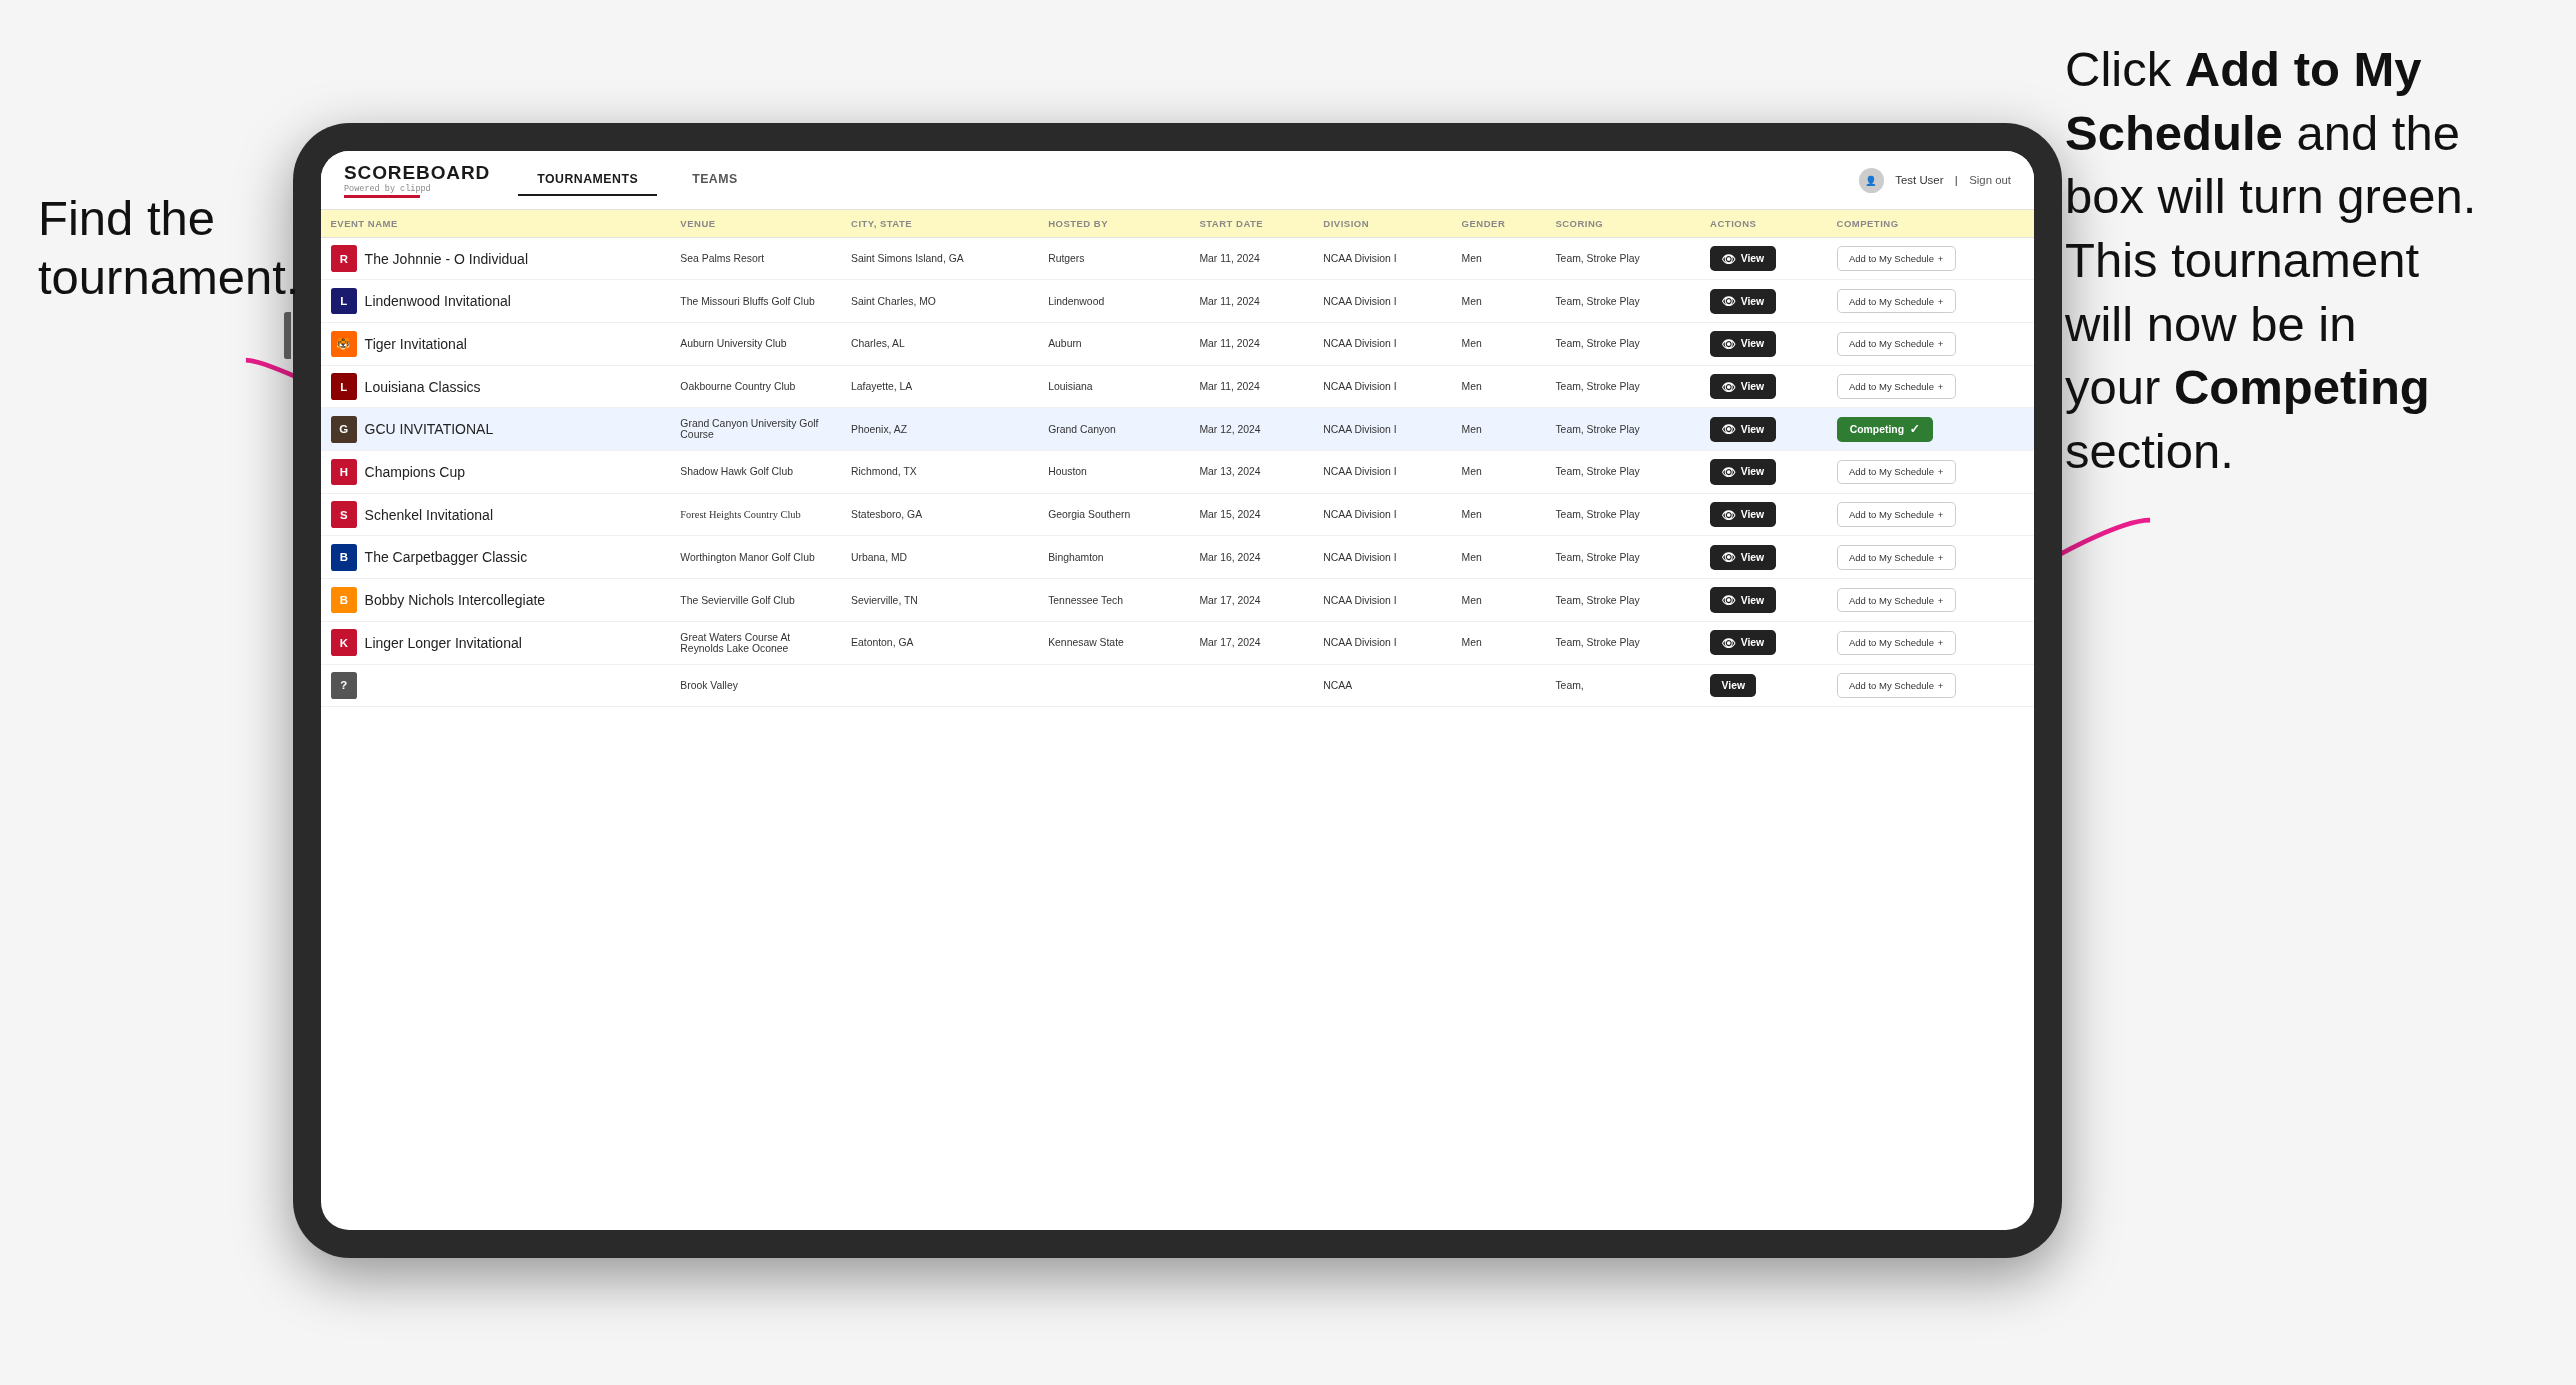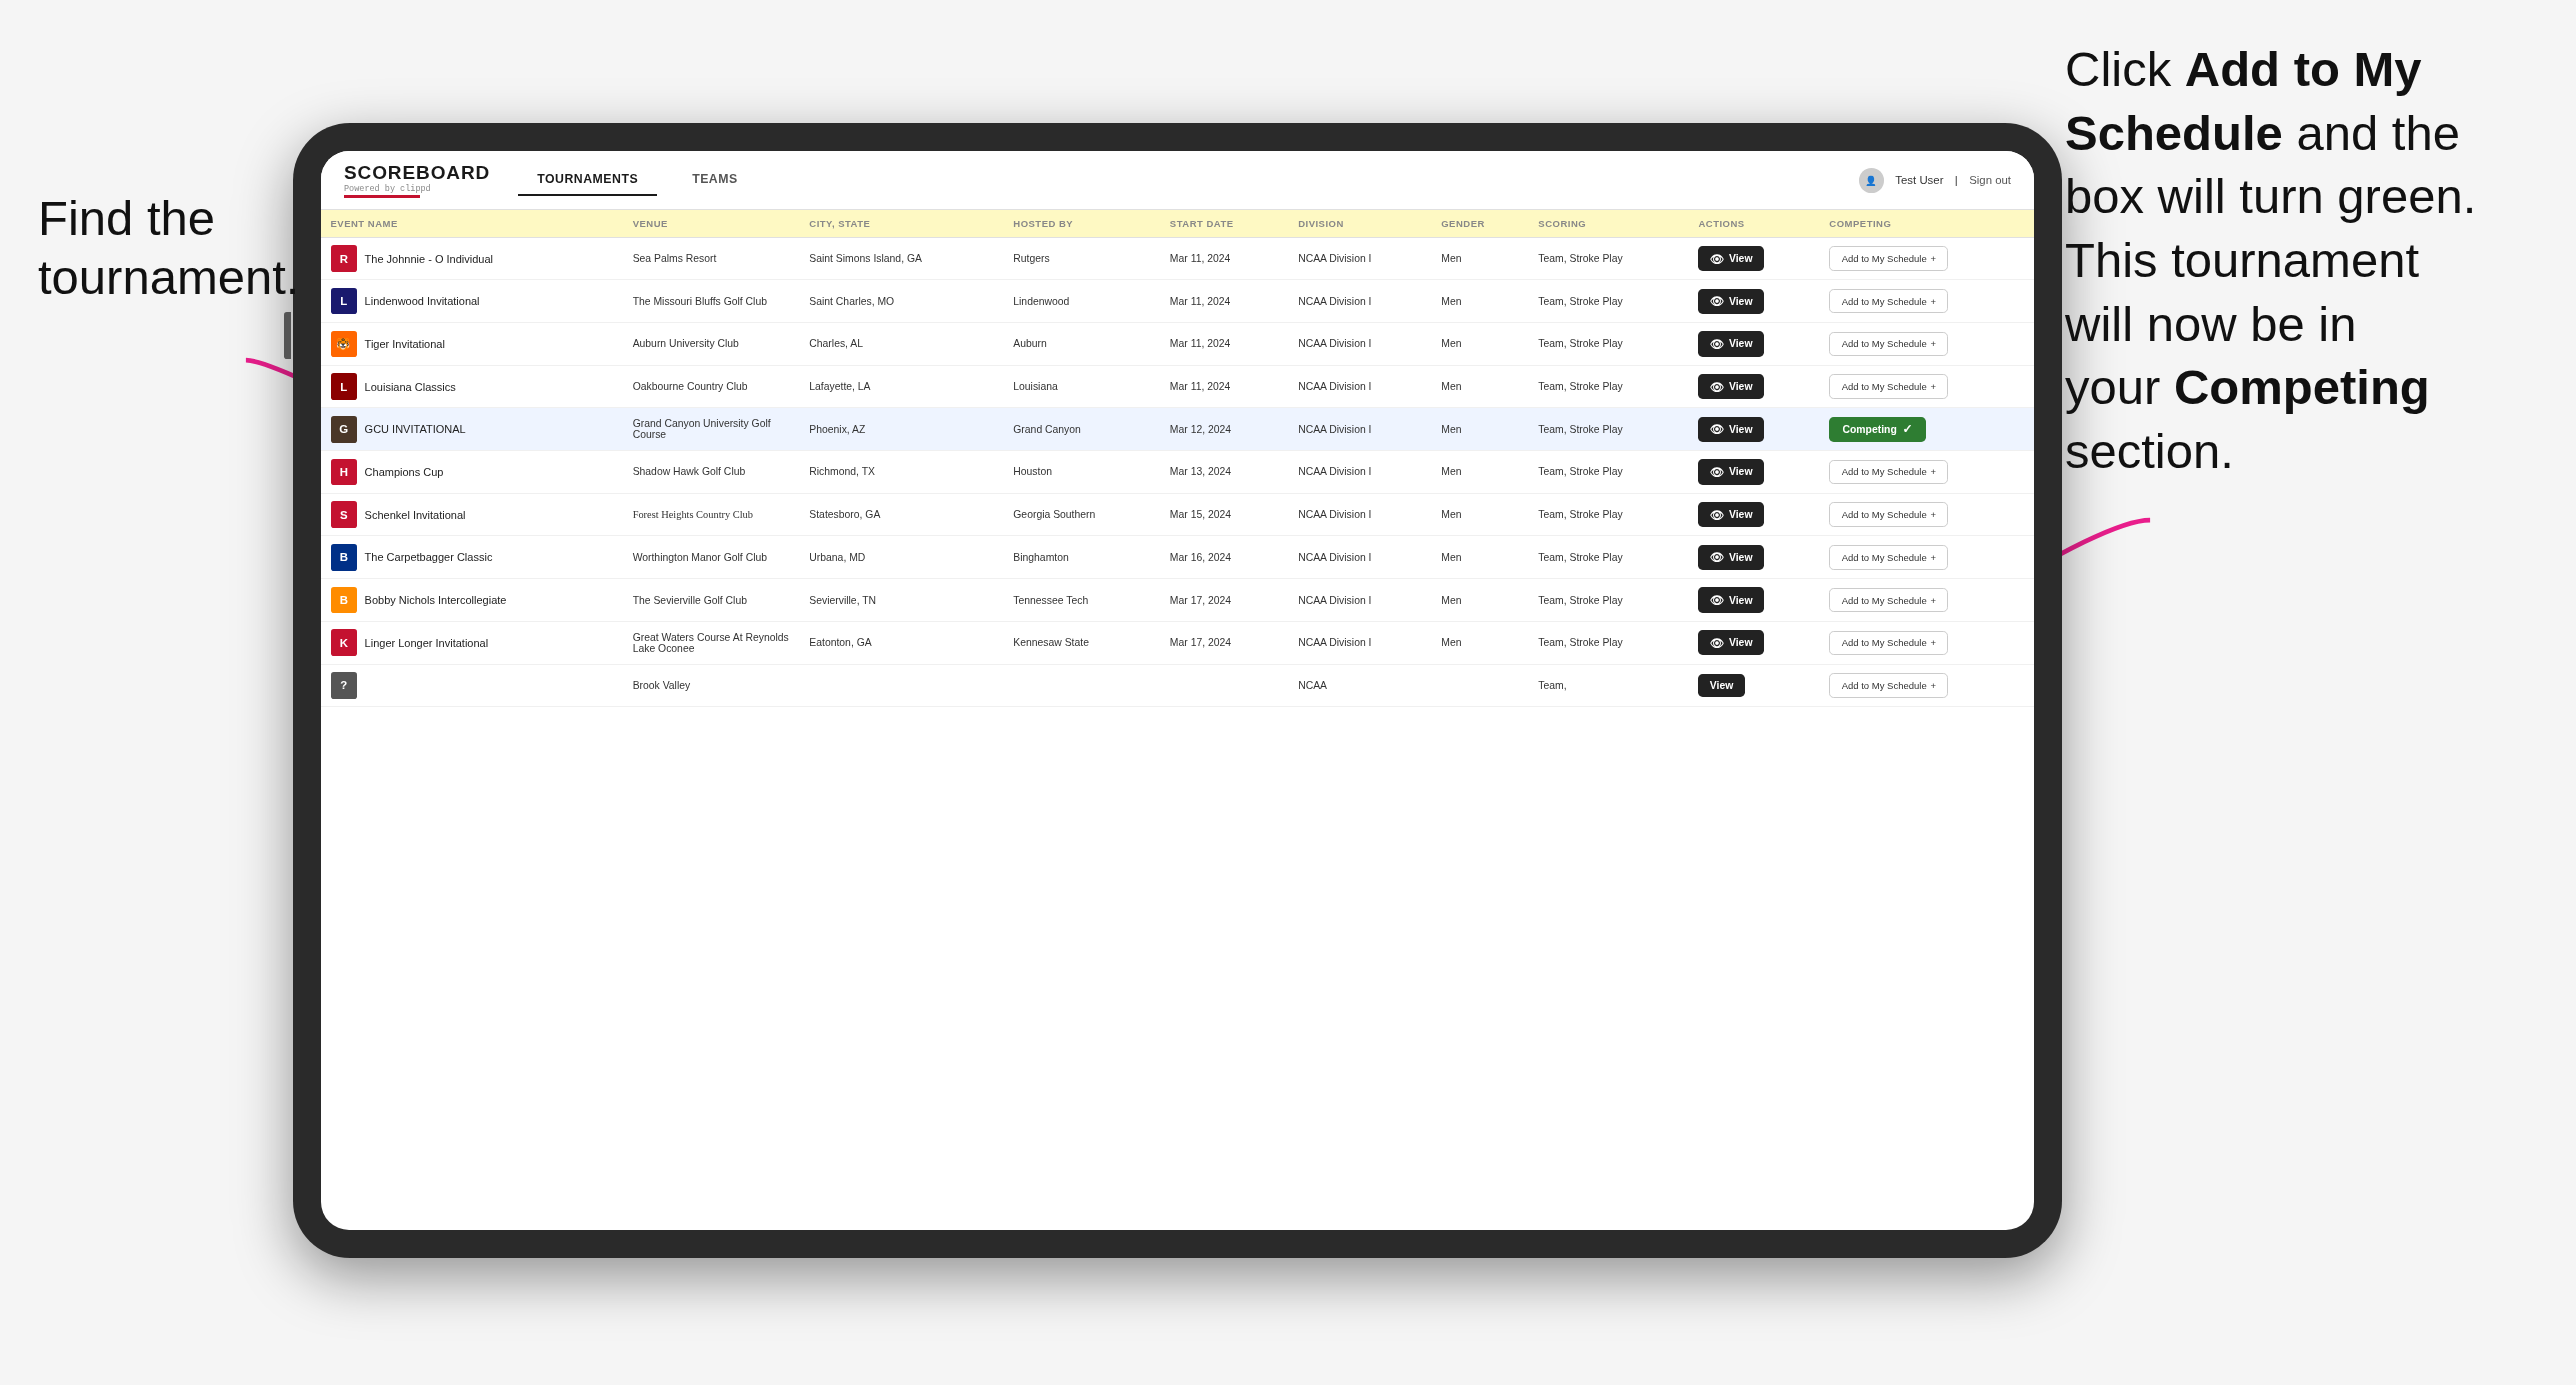--- a/index.html
+++ b/index.html
@@ -205,21 +205,21 @@
       flex-shrink: 0;
       display: flex;
       align-items: center;
       justify-content: center;
       font-size: 13.2px;
       font-weight: 900;
     }
 
     .event-name-text {
       font-weight: 500;
-      font-size: 11px;
+      font-size: 14px;
       color: #222;
     }
 
     .view-btn {
       background: #222;
       color: #fff;
       border: none;
       border-radius: 4.7px;
       padding: 5.7px 11.4px;
       font-size: 10.4px;

